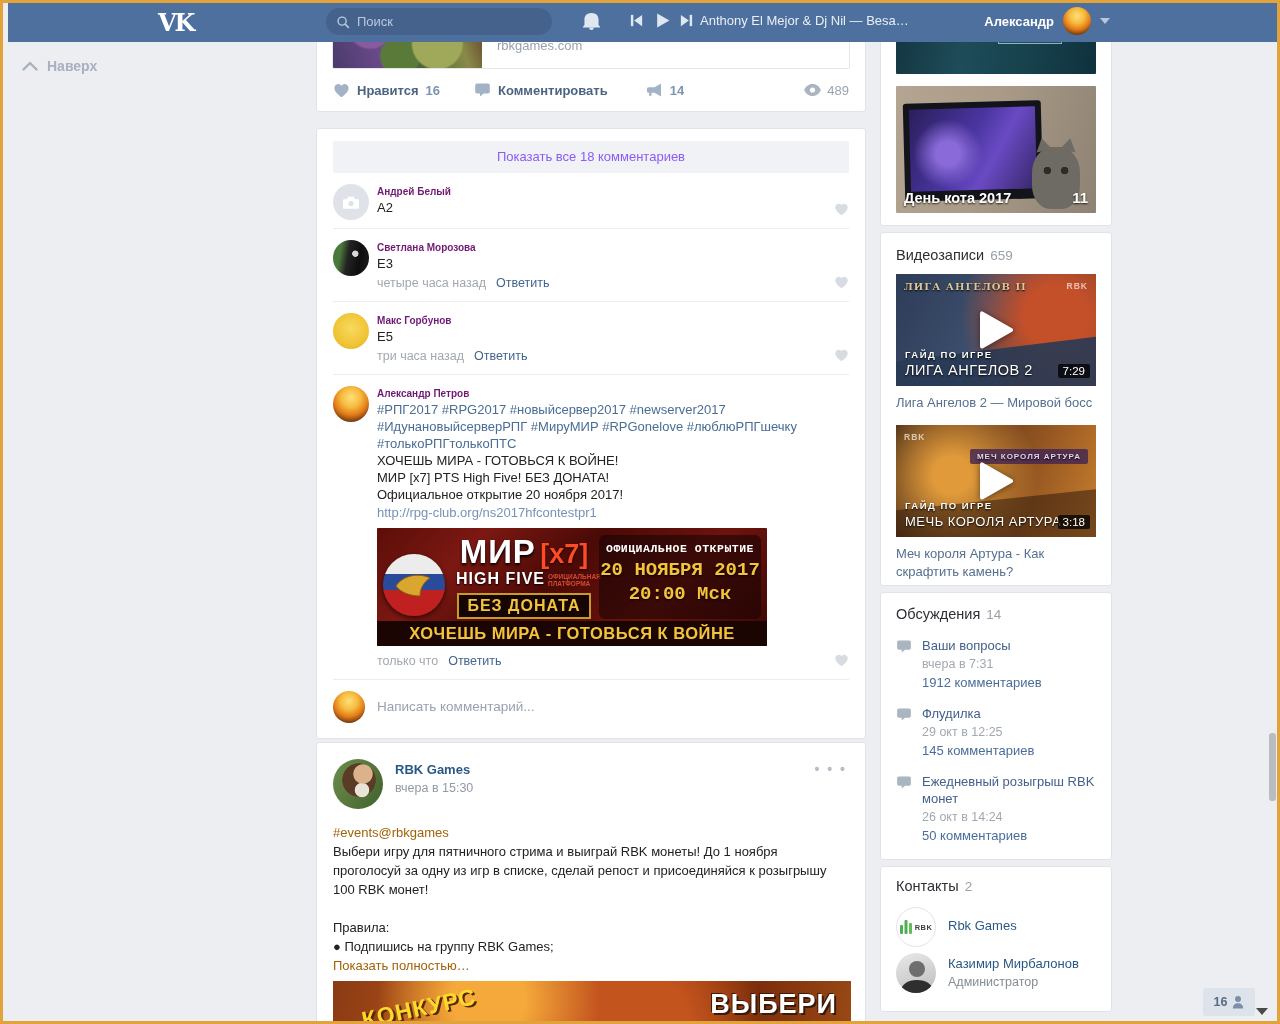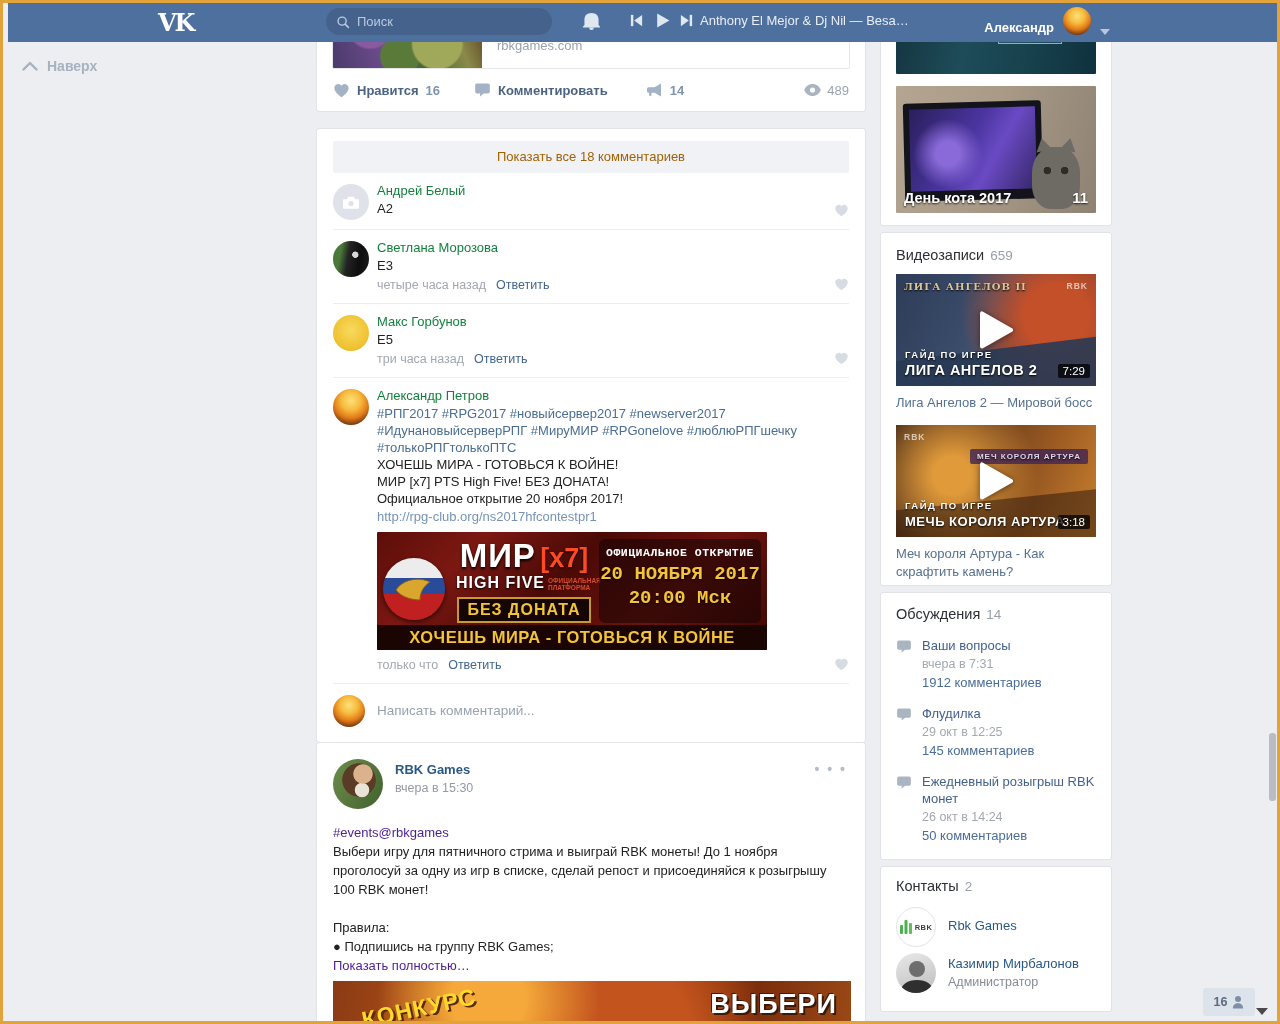--- a/index.html
+++ b/index.html
@@ -10,21 +10,21 @@
 
   
   .topbar { position:absolute; left:8px; top:0; width:1280px; height:42px; background:#4e709e; z-index:50; }
   .vk-logo { position:absolute; left:150px; top:8px; color:#fff; font-weight:bold; font-size:24px; letter-spacing:-2px; font-family:"DejaVu Serif",serif; cursor:pointer; }
   .searchbox { position:absolute; left:318px; top:8px; width:226px; height:27px; background:#44628c; border-radius:14px; display:flex; align-items:center; padding:0 10px; }
   .searchbox svg { flex:0 0 auto; margin-right:7px; }
   .searchbox input { background:transparent; border:none; outline:none; color:#e8eef6; font-size:13px; width:100%; font-family:inherit; }
   .searchbox input::placeholder { color:#b9c9df; }
   .icon-btn { position:absolute; cursor:pointer; display:flex; align-items:center; justify-content:center; }
   .track { position:absolute; left:692px; top:13px; width:212px; color:#e9eef5; font-size:13px; white-space:nowrap; overflow:hidden; text-overflow:ellipsis; cursor:pointer; }
-  .userbox { position:absolute; right:178px; top:7px; height:28px; display:flex; align-items:flex-end; gap:9px; cursor:pointer; }
+  .userbox { position:absolute; right:178px; top:7px; height:28px; display:flex; align-items:center; gap:9px; cursor:pointer; }
   .userbox .uname { color:#fff; font-size:13px; font-weight:bold; }
   .av { border-radius:50%; overflow:hidden; }
   .av-sunset { background:radial-gradient(circle at 50% 32%, #ffe07a 0%, #f6bb3e 32%, #e27a18 58%, #5a2c10 85%, #371b0b 100%); }
   .userbox .av { width:28px; height:28px; }
 
   
   .backtop { position:absolute; left:22px; top:58px; display:flex; align-items:center; gap:9px; color:#a7b1bf; font-size:14px; font-weight:bold; cursor:pointer; }
 
   
   .card { position:absolute; background:#fff; border:1px solid #e2e3e8; border-radius:3px; }
@@ -42,26 +42,26 @@
   .snippet-domain { position:absolute; left:164px; top:30px; color:#97a1ac; font-size:13px; }
   .actionrow { position:absolute; left:16px; right:16px; top:99px; height:20px; display:flex; align-items:center; font-size:13px; }
   .act { display:flex; align-items:center; gap:7px; cursor:pointer; }
   .act .lbl { color:#4c6482; font-weight:bold; }
   .act .cnt { color:#7d94b0; font-weight:bold; }
   .act-like { margin-right:34px; } .act-comm { margin-right:38px; }
   .views { margin-left:auto; display:flex; align-items:center; gap:6px; color:#99a4af; }
 
   
   #card2 { top:128px; padding-bottom:2px; }
-  .showall { margin:12px 16px 0; height:32px; background:#f0f2f5; border-radius:2px; text-align:center; line-height:32px; color:#a16207; font-size:13px; cursor:pointer; }
+  .showall { margin:12px 16px 0; height:32px; background:#f0f2f5; border-radius:2px; text-align:center; line-height:32px; color:#8b5cf6; font-size:13px; cursor:pointer; }
   .comment { position:relative; margin:0 16px; padding:8px 0 9px 44px; }
   .comment + .comment, .composer { border-top:1px solid #ebedf0; }
   .comment:first-of-type { border-top:none; }
   .c-av { position:absolute; left:0; top:11px; width:36px; height:36px; border-radius:50%; }
-  .c-name { color:#15803d; font-size:13px; font-weight:normal; margin-bottom:2px; display:inline-block; cursor:pointer; }
+  .c-name { color:#701a75; font-size:10px; font-weight:bold; margin-bottom:2px; display:inline-block; cursor:pointer; }
   .c-text { color:#222; font-size:13px; line-height:17px; margin-bottom:3px; }
   .c-hash { color:#4a6d94; font-size:13px; line-height:17px; cursor:pointer; }
   .c-link { color:#7693b5; font-size:13px; line-height:17px; cursor:pointer; display:inline-block; }
   .c-meta { font-size:12.5px; color:#a2a8b0; line-height:17px; }
   .c-reply { color:#42648f; margin-left:10px; cursor:pointer; font-weight:500; }
   .c-like { position:absolute; right:0; bottom:12px; color:#d7dce3; cursor:pointer; }
 
   
   .mir { position:relative; width:390px; height:118px; margin:7px 0; overflow:hidden; border-radius:1px; cursor:pointer;
     background:linear-gradient(135deg,#5c0e09 0%,#7c1812 22%,#4a0a06 45%,#6d130d 70%,#3c0704 100%); }
@@ -89,21 +89,21 @@
   .p2-head { position:relative; height:52px; }
   .p2-av { position:absolute; left:0; top:0; width:50px; height:50px; border-radius:50%;
     background:radial-gradient(circle at 60% 30%, #dcb28c 0 20%, transparent 22%),
                radial-gradient(circle at 58% 62%, #e9e3d8 0 16%, transparent 18%),
                radial-gradient(circle at 52% 42%, #5a3b26 0 42%, transparent 44%),
                linear-gradient(120deg,#6d8d4d 0%,#41612d 100%); }
   .p2-name { position:absolute; left:62px; top:3px; color:#2a5885; font-size:13px; font-weight:bold; cursor:pointer; }
   .p2-time { position:absolute; left:62px; top:22px; color:#939aa3; font-size:12.5px; cursor:pointer; }
   .p2-dots { position:absolute; right:2px; top:2px; color:#b6bdc6; letter-spacing:2px; font-size:14px; font-weight:bold; cursor:pointer; }
   .p2-body { margin-top:12px; font-size:13px; line-height:19px; color:#222; }
-  .p2-body .taglink, .p2-more { color:#4c1d95; cursor:pointer; }
+  .p2-body .taglink, .p2-more { color:#a16207; cursor:pointer; }
   .p2-gap { height:19px; }
   .p2-more { display:inline-block; margin-top:0; }
   .p2-img { position:relative; margin-top:6px; width:518px; height:90px; overflow:hidden; cursor:pointer;
     background:radial-gradient(circle at 30% 20%, #f5a93a 0 10%, transparent 30%),
                radial-gradient(circle at 55% 60%, #c3541e 0 25%, transparent 50%),
                linear-gradient(100deg,#8a3a14 0%,#c05a1a 30%,#a8420f 55%,#7c2e0c 80%,#9c4a16 100%); }
   .p2-img .konkurs { position:absolute; left:28px; top:14px; transform:rotate(-12deg); color:#ffd92a; font-size:23px; font-weight:900; letter-spacing:1px; text-shadow:2px 2px 0 #5a2a08; }
   .p2-img .choose1, .p2-img .choose2 { position:absolute; right:14px; color:#fff; font-size:27px; font-weight:900; letter-spacing:1px; text-shadow:2px 2px 0 #3a1a08, -1px -1px 0 #3a1a08; }
   .p2-img .choose1 { top:8px; }
 
@@ -139,21 +139,21 @@
   .vt2 { margin-top:13px; background:radial-gradient(circle at 28% 45%, #e09a3a 0 12%, rgba(224,154,58,0) 55%),
          linear-gradient(110deg,#3a2415 0%,#6b3d1d 38%,#9a5a22 68%,#c87f2e 100%); }
   .vt2::before { content:""; position:absolute; left:-20px; bottom:-38px; width:260px; height:76px; background:rgba(50,28,12,.55); transform:rotate(-6deg); }
   .vlogo { position:absolute; top:7px; left:8px; color:#d9c79a; font-size:10px; font-weight:bold; font-family:"DejaVu Serif",serif; letter-spacing:1px; text-shadow:0 1px 2px #000; }
   .vlogo2 { left:auto; right:8px; background:rgba(64,36,84,.8); color:#e0d4ec; font-size:8px; padding:3px 7px; border-radius:2px; font-family:"Liberation Sans",sans-serif; }
   .vwm { position:absolute; top:7px; font-size:8.5px; font-weight:bold; color:rgba(255,255,255,.65); letter-spacing:1px; }
   .vwm-r { right:8px; } .vwm-l { left:8px; }
   .vt2 .vlogo2 { top:24px; }
   .vplay { position:absolute; left:50%; top:50%; transform:translate(-50%,-50%); filter:drop-shadow(0 1px 3px rgba(0,0,0,.5)); }
   .vsmall { position:absolute; left:9px; bottom:26px; color:#fff; font-size:9.5px; font-weight:bold; letter-spacing:1.5px; text-shadow:0 1px 2px #000; }
-  .vbig { position:absolute; left:9px; bottom:8px; color:#fff; font-size:14.5px; font-weight:700; letter-spacing:.5px; text-shadow:0 1px 2px #000; white-space:nowrap; }
+  .vbig { position:absolute; left:9px; bottom:8px; color:#fff; font-size:14.5px; font-weight:400; letter-spacing:.5px; text-shadow:0 1px 2px #000; white-space:nowrap; }
   .vdur { position:absolute; right:6px; bottom:8px; background:rgba(0,0,0,.75); color:#fff; font-size:11.5px; padding:1px 5px; border-radius:2px; }
   .vcap { margin-top:8px; color:#55708f; font-size:13px; line-height:18px; cursor:pointer; }
 
   #cardC { top:592px; height:268px; padding:13px 15px; }
   .disc { position:relative; margin-top:15px; padding-left:26px; }
   .disc .bub { position:absolute; left:0; top:2px; color:#aab5c2; }
   .disc-title { color:#43618c; font-size:13px; line-height:17px; cursor:pointer; }
   .disc-time { color:#a2a8b0; font-size:12.5px; margin-top:3px; }
   .disc-cnt { color:#4a6d99; font-size:13px; margin-top:4px; cursor:pointer; }
 

